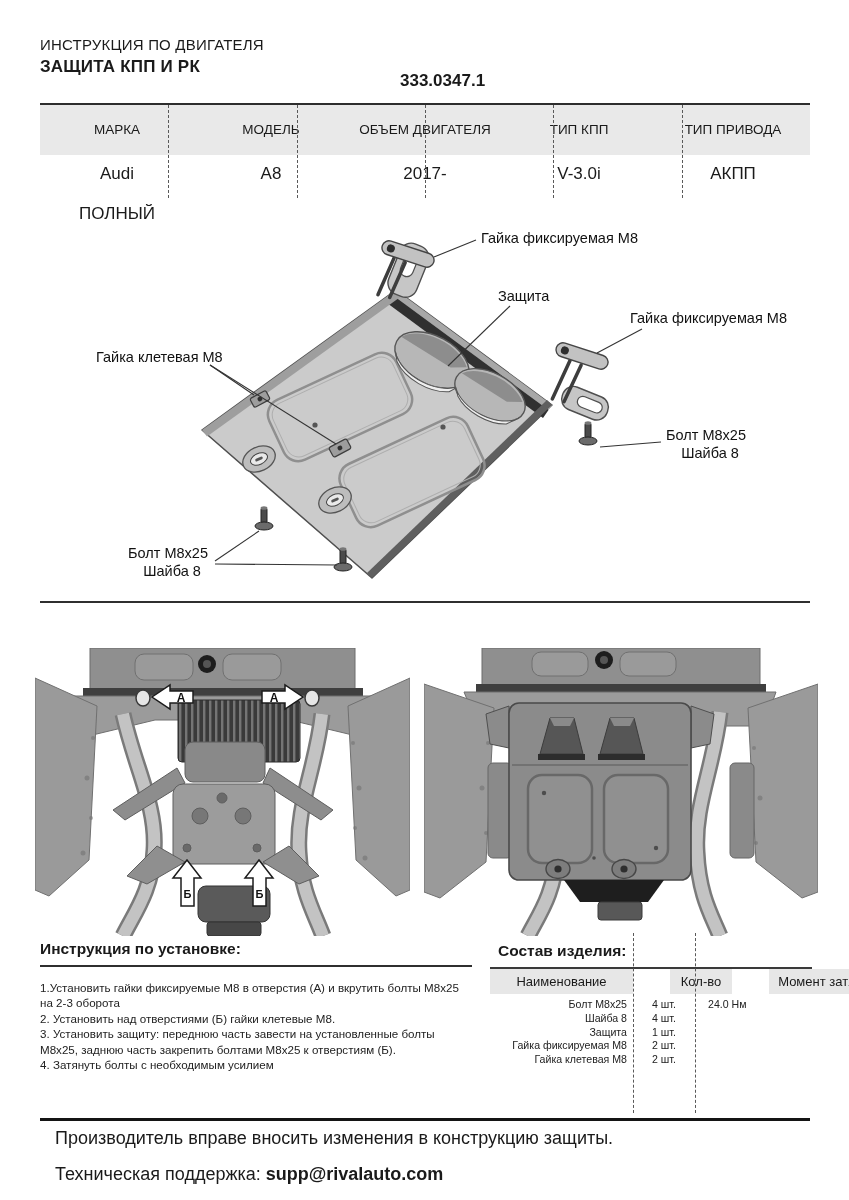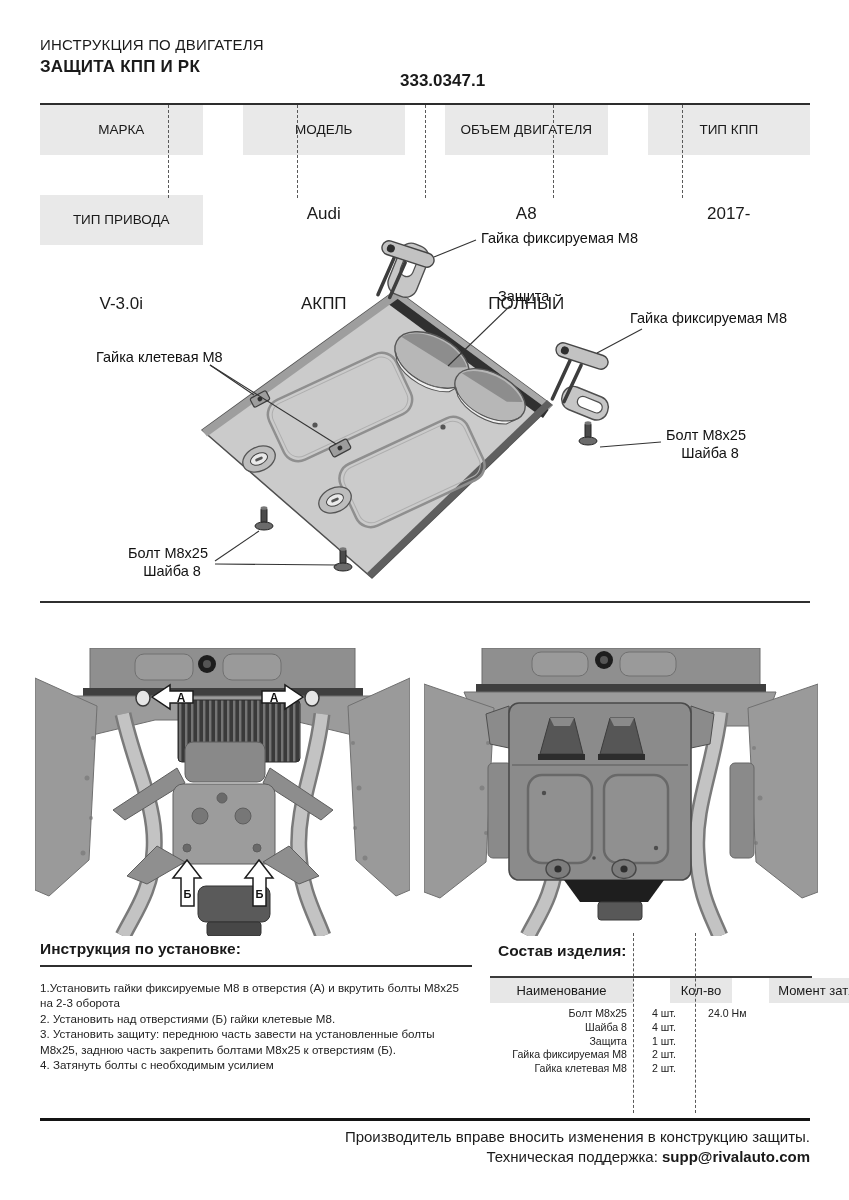--- a/index.html
+++ b/index.html
@@ -7,43 +7,43 @@
        font-family:"Liberation Sans",sans-serif;color:#1a1a1a;}
   .abs{position:absolute;}
 
   
   .doc-type{left:40px;top:36px;font-size:15px;letter-spacing:.2px;}
   .prod-title{left:40px;top:57px;font-size:17px;font-weight:bold;letter-spacing:.2px;}
   .part-no{left:400px;top:71px;font-size:17px;font-weight:bold;}
 
   
   .spec{left:40px;top:103px;width:770px;border-top:2.5px solid #2d2d2d;}
-  .spec-grid{display:grid;grid-template-columns:repeat(4,1fr);gap:40px;}
+  .spec-grid{display:grid;grid-template-columns:repeat(5,1fr);}
   .spec-h{background:#e9e9e9;height:50px;display:flex;align-items:center;justify-content:center;
           text-align:center;font-size:13.5px;line-height:1.15;padding:0 10px;box-sizing:border-box;}
   .spec-v{height:40px;display:flex;align-items:flex-start;justify-content:center;
           padding-top:9px;font-size:17px;box-sizing:border-box;}
   .vdash{position:absolute;top:0;width:0;height:93px;border-left:1px dashed #595959;}
 
   
   .rule-mid{left:40px;top:601px;width:770px;border-top:2px solid #2f2f2f;height:0;}
   .footer{left:40px;top:1118px;width:770px;border-top:3px solid #141414;}
-  .footer p{margin:0;font-size:15px;text-align:right;}
+  .footer p{margin:15px;font-size:18px;}
   .footer .f1{margin-top:7px;}
   .footer .f2{margin-top:3px;}
   .footer .mail{font-weight:bold;}
 
   
   .instr{left:40px;top:940px;width:432px;}
   .instr h3{margin:0 0 0 0;font-size:15.5px;border-bottom:2.5px solid #2f2f2f;padding-bottom:7px;}
   .steps{margin-top:13px;font-size:11.6px;line-height:1.33;color:#222;}
 
   
   .parts{left:490px;top:942px;width:322px;}
-  .parts h3{margin:0;font-size:15.5px;padding-left:8px;border-bottom:2.5px solid #3a3a3a;padding-bottom:16px;}
+  .parts h3{margin:0;font-size:15.5px;padding-left:8px;border-bottom:2.5px solid #3a3a3a;padding-bottom:7px;}
   .parts-grid{display:grid;grid-template-columns:143px 62px 117px;}
   .parts-h{background:#e7e7e7;height:25px;display:flex;align-items:center;justify-content:center;
            font-size:13px;}
   .pcell{font-size:10.6px;line-height:13.8px;color:#222;}
   .pname{text-align:right;padding-right:6px;}
   .pqty{text-align:center;}
   .ptq{text-align:left;padding-left:13px;}
   .pdash{position:absolute;width:0;border-left:1px dashed #595959;top:-9px;height:180px;}
 
   svg text{font-family:"Liberation Sans",sans-serif;}

